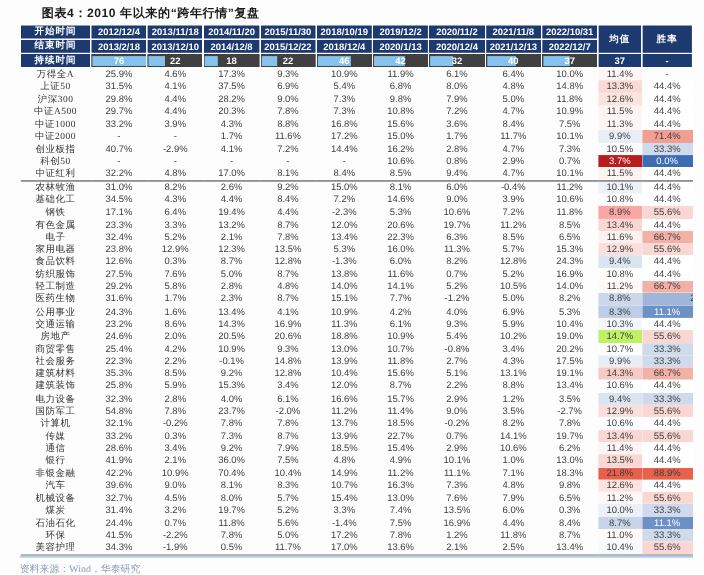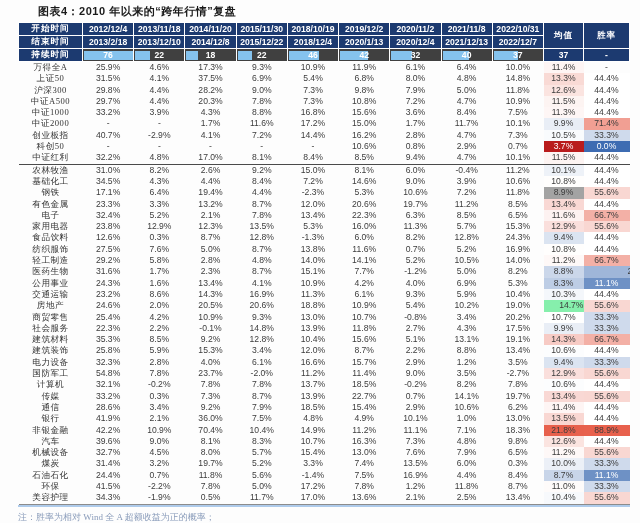--- a/index.html
+++ b/index.html
@@ -265,21 +265,21 @@
             <td class="rowlabel">钢铁</td>
             <td>17.1%</td>
             <td>6.4%</td>
             <td>19.4%</td>
             <td>4.4%</td>
             <td>-2.3%</td>
             <td>5.3%</td>
             <td>10.6%</td>
             <td>7.2%</td>
             <td>11.8%</td>
-            <td style="background: #a3a3a3; color: rgb(60, 60, 60);">8.9%</td>
+            <td style="background: #fca5a5; color: rgb(60, 60, 60);">8.9%</td>
             <td style="background: rgb(249, 215, 210); color: rgb(60, 60, 60);">55.6%</td>
           </tr>
           <tr>
             <td class="rowlabel">有色金属</td>
             <td>23.3%</td>
             <td>3.3%</td>
             <td>13.2%</td>
             <td>8.7%</td>
             <td>12.0%</td>
             <td>20.6%</td>
@@ -405,21 +405,21 @@
             <td class="rowlabel">房地产</td>
             <td>24.6%</td>
             <td>2.0%</td>
             <td>20.5%</td>
             <td>20.6%</td>
             <td>18.8%</td>
             <td>10.9%</td>
             <td>5.4%</td>
             <td>10.2%</td>
             <td>19.0%</td>
-            <td style="background: #86efac; color: rgb(60, 60, 60); text-align: right;">14.7%</td>
+            <td style="background: #bef264; color: rgb(60, 60, 60);">14.7%</td>
             <td style="background: rgb(249, 215, 210); color: rgb(60, 60, 60);">55.6%</td>
           </tr>
           <tr>
             <td class="rowlabel">商贸零售</td>
             <td>25.4%</td>
             <td>4.2%</td>
             <td>10.9%</td>
             <td>9.3%</td>
             <td>13.0%</td>
             <td>10.7%</td>
@@ -651,16 +651,15 @@
             <td>2.5%</td>
             <td>13.4%</td>
             <td style="background: rgb(247, 249, 252); color: rgb(60, 60, 60);">10.4%</td>
             <td style="background: rgb(249, 215, 210); color: rgb(60, 60, 60);">55.6%</td>
           </tr>
         </tbody>
     </table>
   </div>
 
   <div class="notes">
-    <div class="note-line">注：胜率为相对 Wind 全 A 超额收益为正的概率；</div>
     <div class="note-line">资料来源：Wind，华泰研究</div>
   </div>
 </div>
 
 </body></html>

